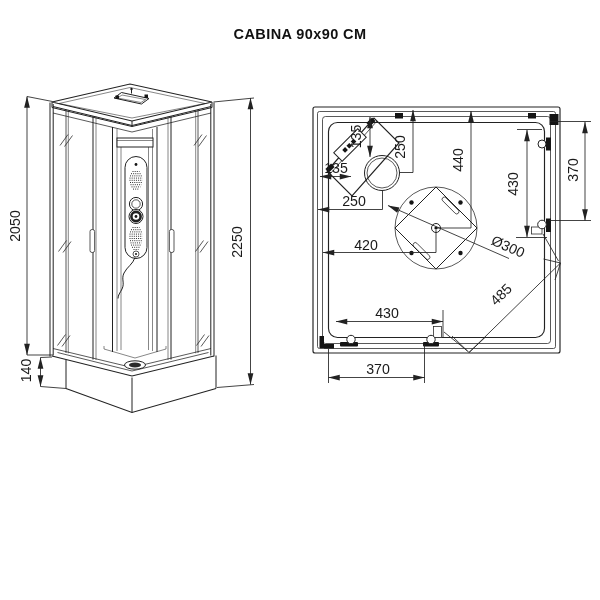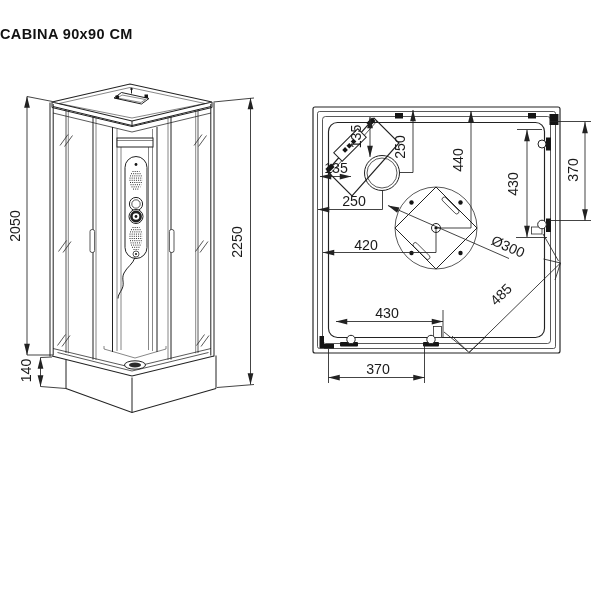--- a/index.html
+++ b/index.html
@@ -1,18 +1,18 @@
 <!DOCTYPE html>
 <html><head>
 <meta charset="utf-8">
 <style>
   html,body{margin:0;padding:0;background:#fff;}
   .frame{position:relative;width:600px;height:600px;background:#fff;overflow:hidden;
          font-family:"Liberation Sans", sans-serif;}
-  .title{position:absolute;top:26px;left:0;width:100%;text-align:left;
+  .title{position:absolute;top:26px;left:0;width:100%;text-align:center;
          font-size:14.5px;font-weight:bold;letter-spacing:.4px;color:#111;}
   svg{position:absolute;top:0;left:0;}
   .ln{stroke:#222;fill:none;stroke-width:1;}
   .thin{stroke:#222;fill:none;stroke-width:0.55;}
   .med{stroke:#222;fill:none;stroke-width:0.75;}
   .thick{stroke:#222;fill:none;stroke-width:1.15;}
   .dim{stroke:#222;fill:none;stroke-width:0.85;}
   .blk{fill:#151515;stroke:none;}
   .wfill{fill:#fff;}
   .dimtxt{font-family:"Liberation Sans", sans-serif;font-size:14.2px;fill:#1a1a1a;}

